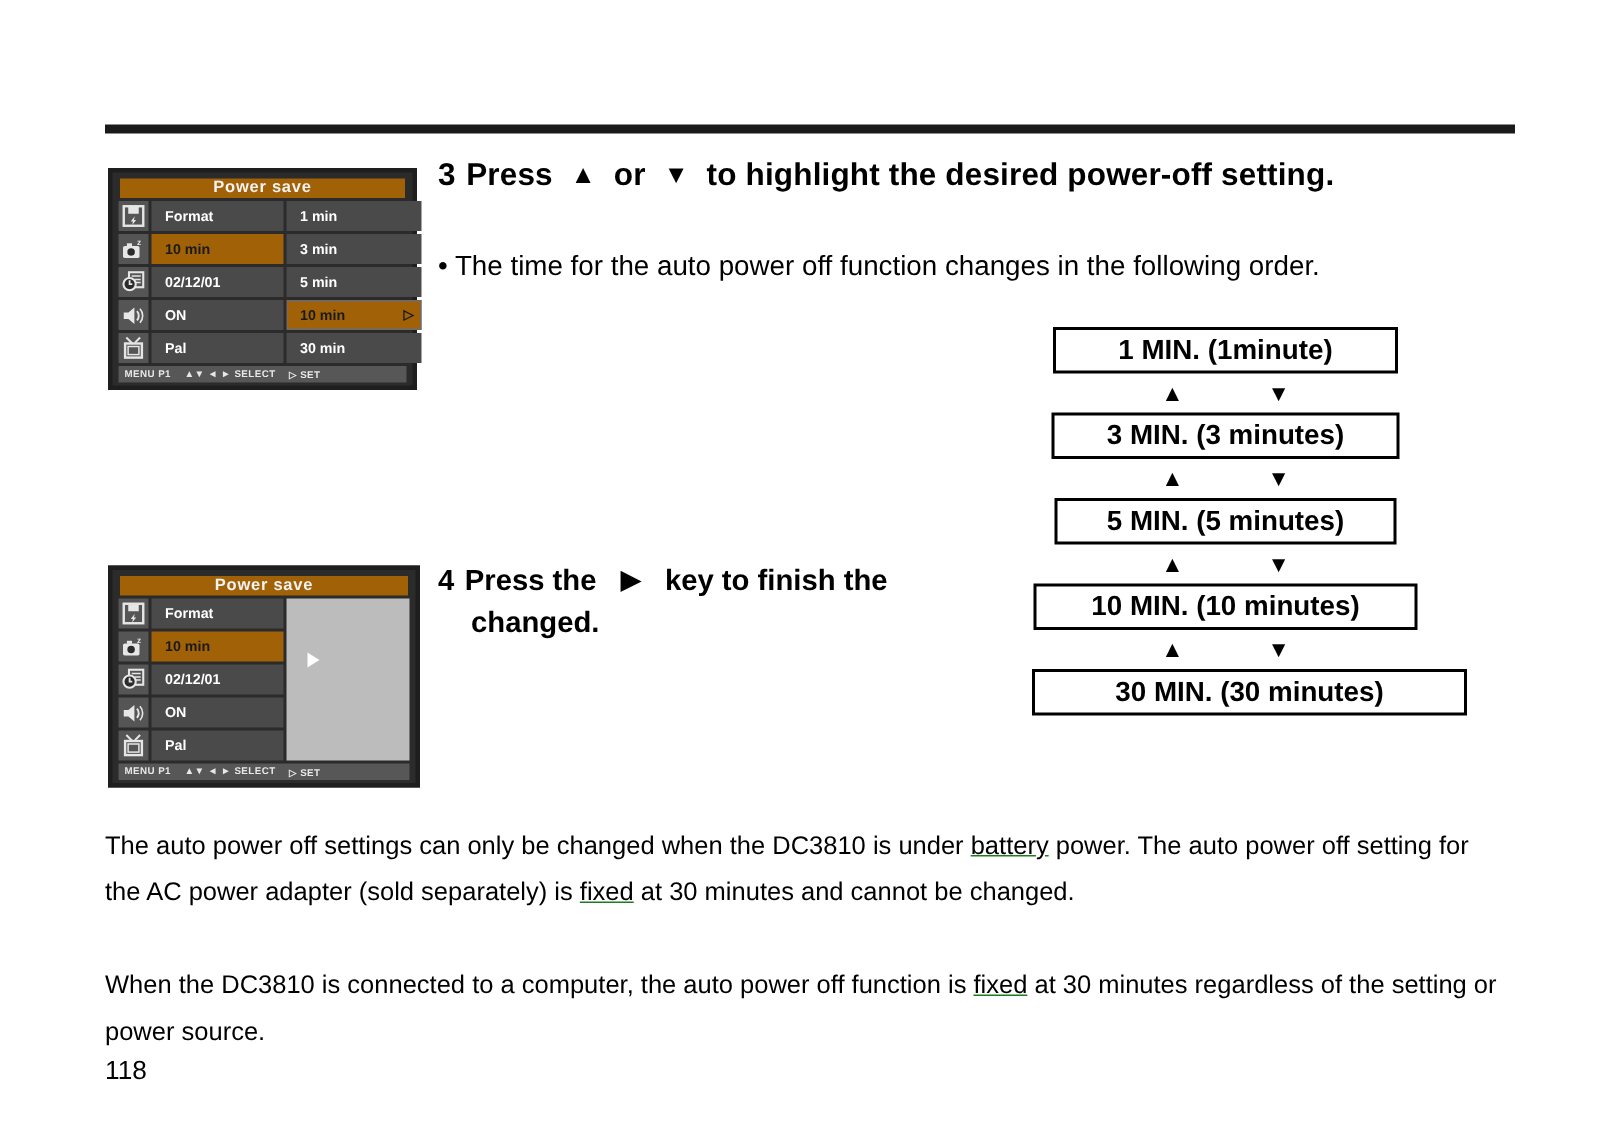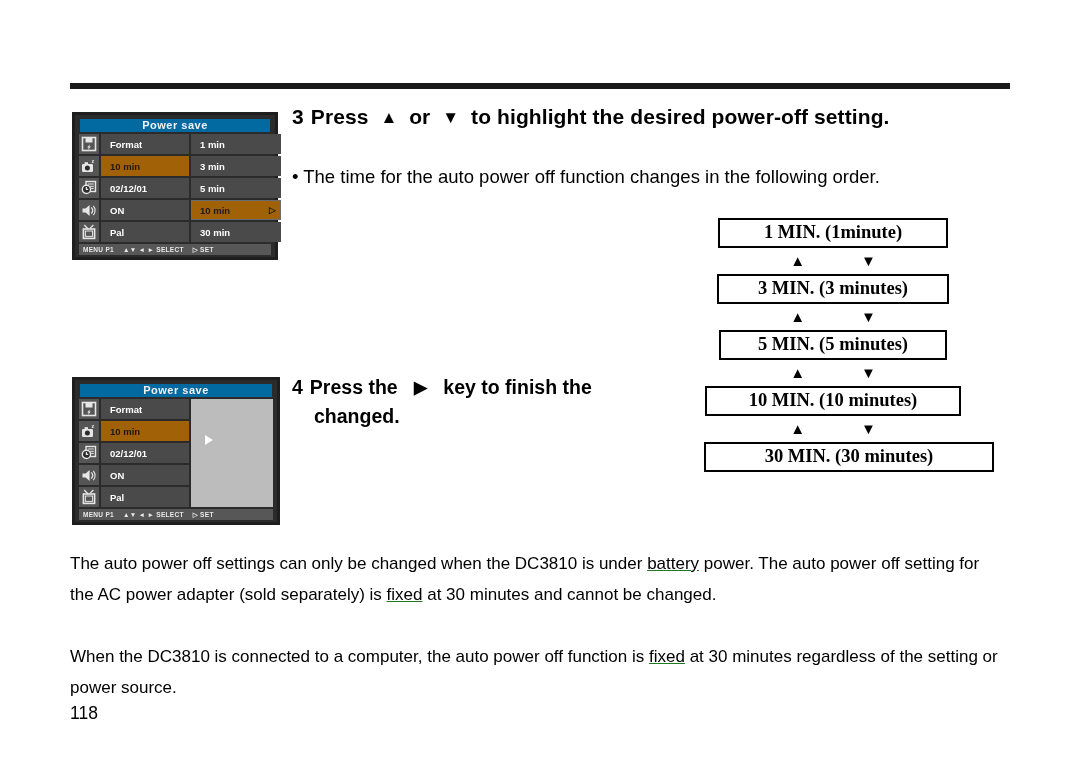--- a/index.html
+++ b/index.html
@@ -25,21 +25,21 @@
   .lcd {
     position: absolute;
     background: #2b2b2b;
     border: 3px solid #1e1e1e;
     box-sizing: border-box;
     padding: 3px 4px 2px 4px;
   }
   .lcd-title {
     text-align: center;
     color: #f2f2f2;
-    background: #0369a1;
+    background: #a16207;
     font-size: 11px;
     font-weight: bold;
     letter-spacing: .5px;
     line-height: 13px;
     height: 13px;
     margin: 1px 1px 2px 1px;
   }
   .lcd-body {
     display: flex;
     gap: 2px;
@@ -126,23 +126,22 @@
     font-size: 19.5px;
     font-weight: bold;
     line-height: 28px;
     width: 400px;
   }
   .step4 .indent { display:inline-block; width: 22px; }
 
   
   #flow {
     position: absolute;
-    left: 704px; top: 218px;
+    left: 688px; top: 218px;
     width: 258px;
-    font-family: Liberation Serif, serif;
   }
   .flow-box {
     border: 2px solid #000;
     background: #fff;
     text-align: center;
     font-size: 18.5px;
     font-weight: bold;
     padding: 2px 6px 3px 6px;
     box-sizing: border-box;
     white-space: nowrap;

